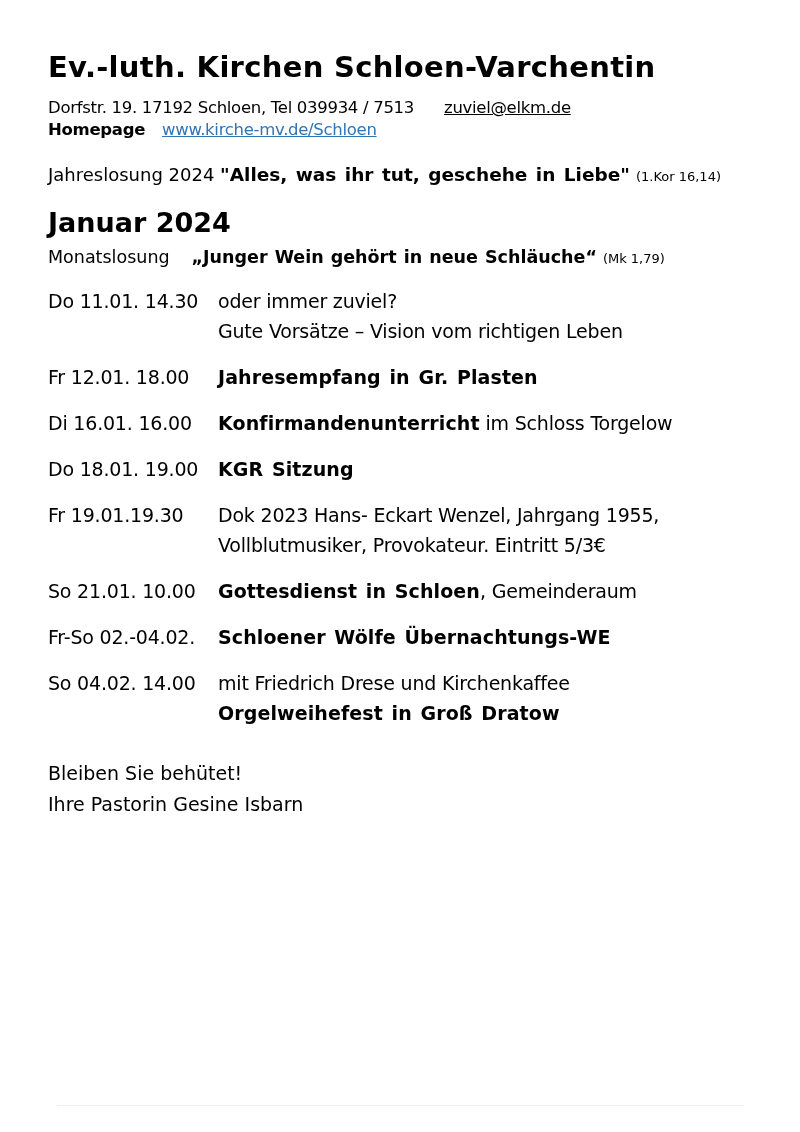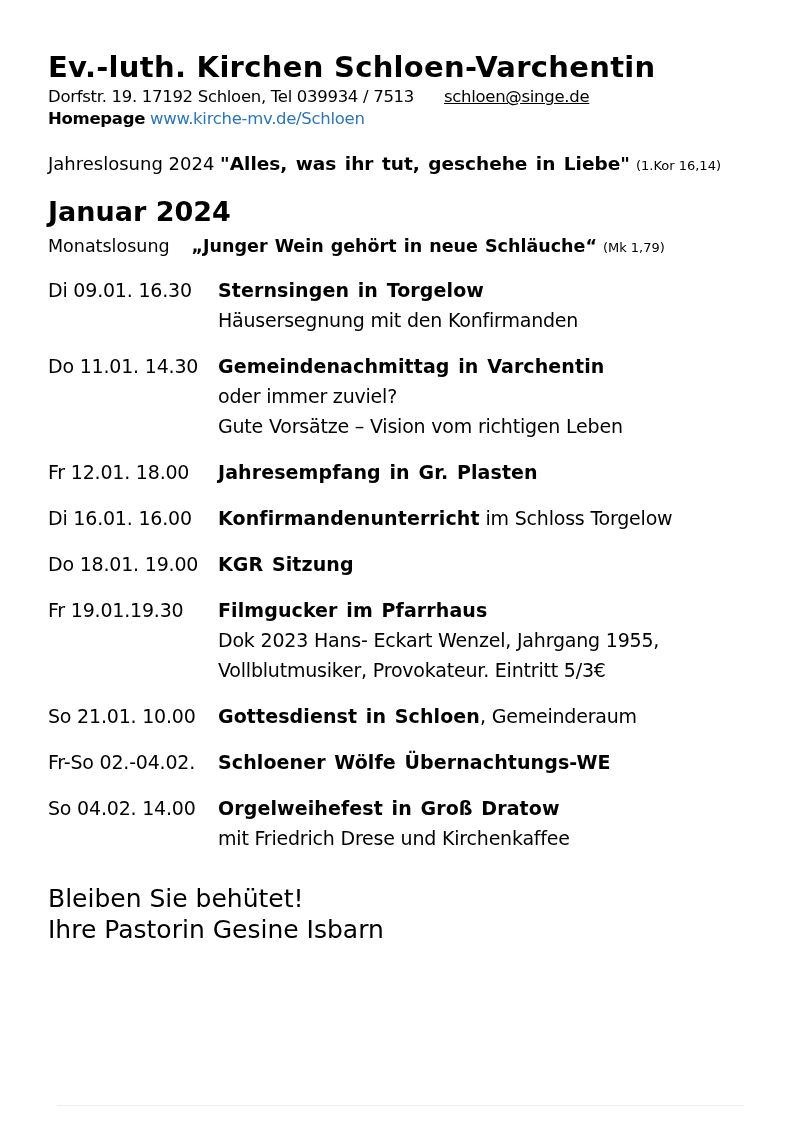--- a/index.html
+++ b/index.html
@@ -12,39 +12,40 @@
     background: var(--paper);
     color: var(--ink);
     font-family: "DejaVu Sans", sans-serif;
     padding: 50px 50px 0 48px;
     overflow: hidden;
   }
   
   .page-title {
     font-size: 29px;
     font-weight: bold;
-    margin: 0 0 2px 0;
+    margin: 0 0 13px 0;
     letter-spacing: 0.3px;
     white-space: nowrap;
   }
   .contact-line {
     font-size: 16.5px;
     line-height: 22px;
     letter-spacing: -0.3px;
     white-space: nowrap;
   }
   .email-link {
     color: var(--ink);
     text-decoration: underline;
     margin-left: 30px;
   }
   .homepage-label { font-weight: bold; }
   .homepage-link {
     color: var(--link-blue);
-    margin-left: 5px;
+    text-decoration: underline;
+    margin-left: 17px;
   }
   
   .jahreslosung {
     margin-top: 23px;
     font-size: 18px;
     white-space: nowrap;
   }
   .jahreslosung .quote { font-weight: bold; font-size: 18.5px; word-spacing: 2px; }
   .ref { font-size: 13px; margin-left: 6px; letter-spacing: 0; }
   .month-heading {
@@ -70,71 +71,63 @@
   .event-date {
     min-width: 170px;
     flex-shrink: 0;
     white-space: nowrap;
     letter-spacing: -0.2px;
   }
   .event-desc { flex: 1; }
   .event-line { white-space: nowrap; letter-spacing: -0.2px; }
   .b { font-weight: bold; letter-spacing: 0.1px; word-spacing: 2px; }
   
-  .closing { margin-top: 30px; font-size: 25px; line-height: 31px; }
+  .closing { margin-top: 30px; font-size: 19px; line-height: 31px; }
   .closing p { margin: 0; }
   
   .page-edge-line {
     position: absolute;
     left: 57px;
     right: 56px;
     bottom: 26px;
     height: 1px;
     background: #ededed;
   }
 </style>
 </head>
 <body>
 
 <div class="page">
 
   <h1 class="page-title">Ev.-luth. Kirchen Schloen-Varchentin</h1>
 
   <div class="contact-line">
-    <span>Dorfstr. 19. 17192 Schloen, Tel 039934 / 7513</span><span class="email-link">schloen@singe.de</span>
+    <span>Dorfstr. 19. 17192 Schloen, Tel 039934 / 7513</span><span class="email-link">zuviel@elkm.de</span>
   </div>
 
 
   <div class="contact-line">
     <span class="homepage-label">Homepage</span><span class="homepage-link">www.kirche-mv.de/Schloen</span>
   </div>
 
   <div class="jahreslosung">
     <span>Jahreslosung 2024</span>
     <span class="quote">"Alles, was ihr tut, geschehe in Liebe"</span><span class="ref">(1.Kor 16,14)</span>
   </div>
 
   <h2 class="month-heading">Januar 2024</h2>
 
   <div class="monatslosung">
     <span>Monatslosung</span><span class="quote">„Junger Wein gehört in neue Schläuche“</span><span class="ref">(Mk 1,79)</span>
   </div>
 
   <div class="events">
       <div class="event-row">
-        <div class="event-date">Di 09.01. 16.30</div>
-        <div class="event-desc">
-          <div class="event-line"><span class="b">Sternsingen in Torgelow</span></div>
-          <div class="event-line"><span>Häusersegnung mit den Konfirmanden</span></div>
-        </div>
-      </div>
-      <div class="event-row">
         <div class="event-date">Do 11.01. 14.30</div>
         <div class="event-desc">
-          <div class="event-line"><span class="b">Gemeindenachmittag in Varchentin</span></div>
           <div class="event-line"><span>oder immer zuviel?</span></div>
           <div class="event-line"><span>Gute Vorsätze – Vision vom richtigen Leben</span></div>
         </div>
       </div>
       <div class="event-row">
         <div class="event-date">Fr 12.01. 18.00</div>
         <div class="event-desc">
           <div class="event-line"><span class="b">Jahresempfang in Gr. Plasten</span></div>
         </div>
       </div>
@@ -146,42 +139,41 @@
       </div>
       <div class="event-row">
         <div class="event-date">Do 18.01. 19.00</div>
         <div class="event-desc">
           <div class="event-line"><span class="b">KGR Sitzung</span></div>
         </div>
       </div>
       <div class="event-row">
         <div class="event-date">Fr 19.01.19.30</div>
         <div class="event-desc">
-          <div class="event-line"><span class="b">Filmgucker im Pfarrhaus</span></div>
           <div class="event-line"><span>Dok 2023 Hans- Eckart Wenzel, Jahrgang 1955,</span></div>
           <div class="event-line"><span>Vollblutmusiker, Provokateur. Eintritt 5/3€</span></div>
         </div>
       </div>
       <div class="event-row">
         <div class="event-date">So 21.01. 10.00</div>
         <div class="event-desc">
           <div class="event-line"><span class="b">Gottesdienst in Schloen</span><span>, Gemeinderaum</span></div>
         </div>
       </div>
       <div class="event-row">
         <div class="event-date">Fr-So 02.-04.02.</div>
         <div class="event-desc">
           <div class="event-line"><span class="b">Schloener Wölfe Übernachtungs-WE</span></div>
         </div>
       </div>
       <div class="event-row">
         <div class="event-date">So 04.02. 14.00</div>
         <div class="event-desc">
+          <div class="event-line"><span>mit Friedrich Drese und Kirchenkaffee</span></div>
           <div class="event-line"><span class="b">Orgelweihefest in Groß Dratow</span></div>
-          <div class="event-line"><span>mit Friedrich Drese und Kirchenkaffee</span></div>
         </div>
       </div>
     </div>
 
   <div class="closing">
     <p>Bleiben Sie behütet!</p>
     <p>Ihre Pastorin Gesine Isbarn</p>
   </div>
 
   <div class="page-edge-line"></div>

